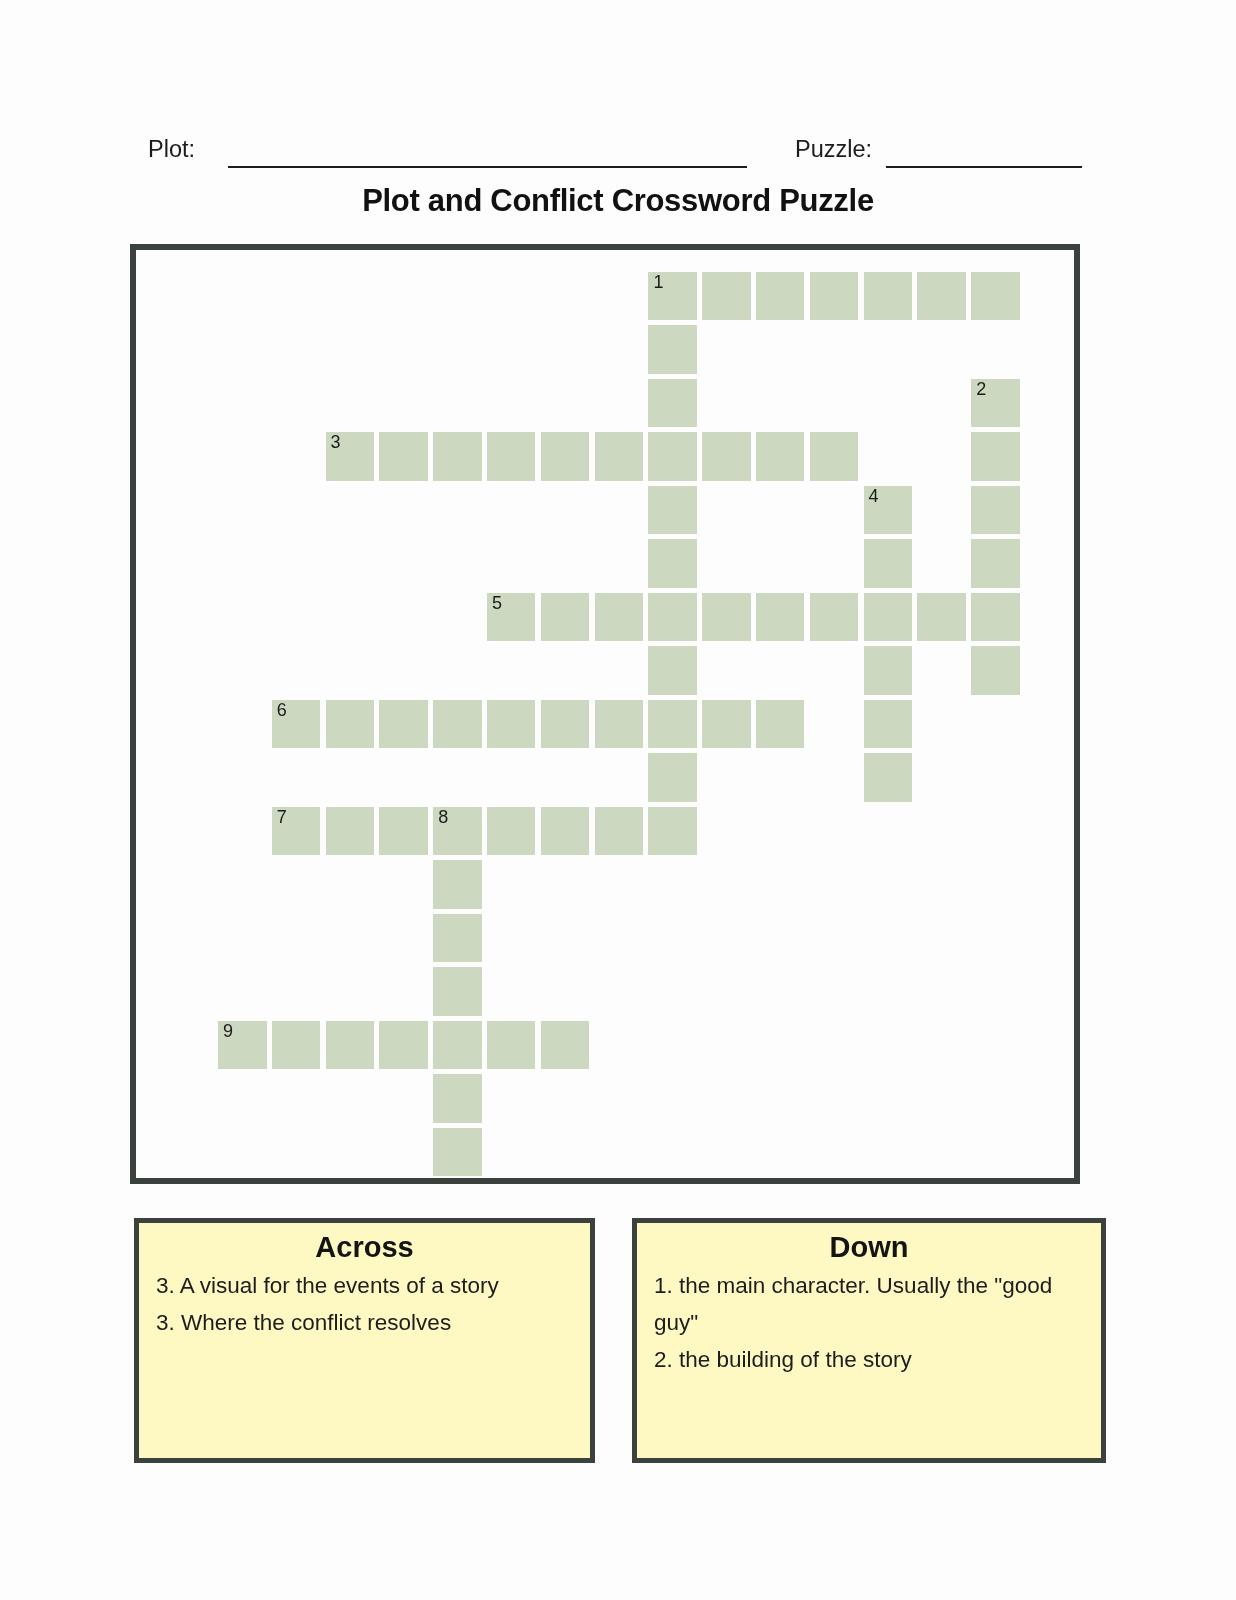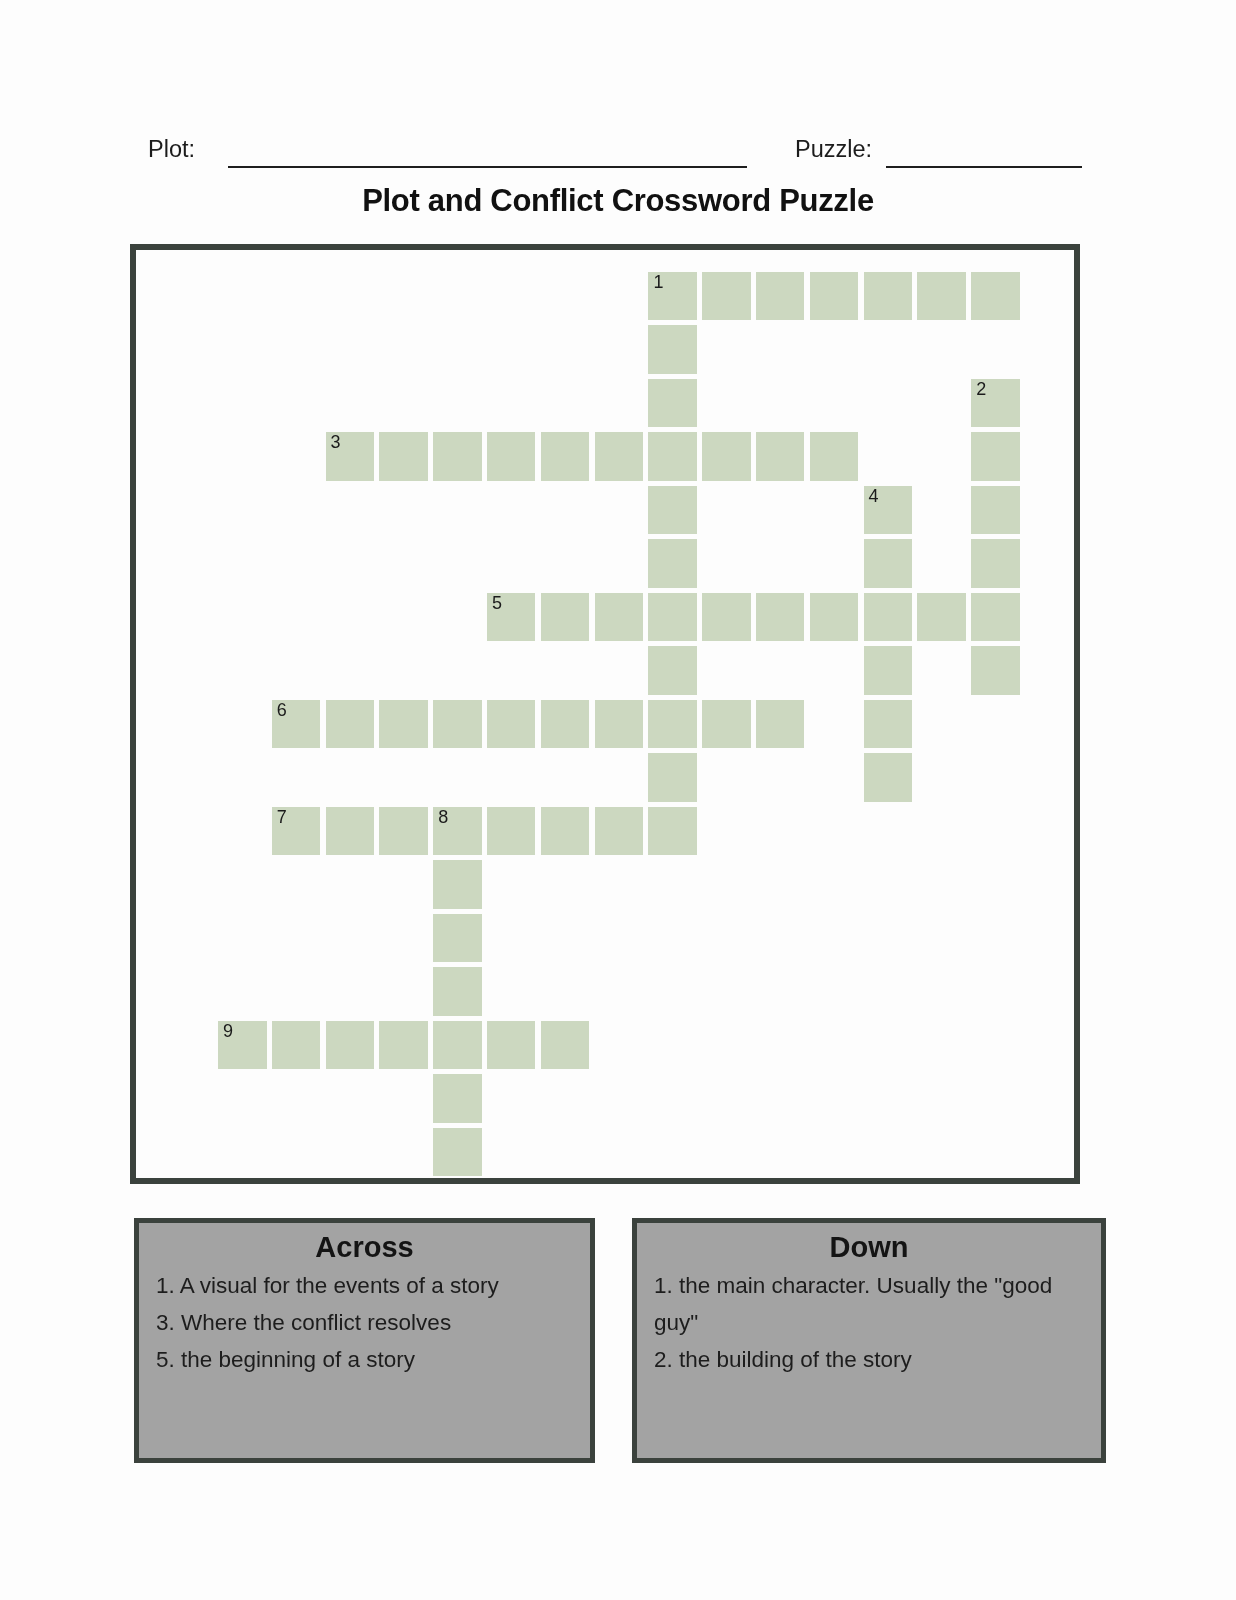--- a/index.html
+++ b/index.html
@@ -34,21 +34,21 @@
     background:#ccd8c0;
     position:relative;
   }
   .cellnum{
     position:absolute;left:5px;top:1px;
     font-size:18px;color:#1b1b1b;line-height:1.1;
   }
   
   .cluebox{
     top:1218px;height:245px;
-    border:5px solid #3b423d;background:#a3a3a3;box-sizing:border-box;
+    border:5px solid #3b423d;background:#fef9c3;box-sizing:border-box;
   }
   .cluebox .box-title{
     margin:8px 0 3px 0;text-align:center;
     font-size:29px;font-weight:bold;color:#141414;
   }
   .clues{font-size:22.5px;line-height:37px;color:#1d1d1d;}
   #acrossBox{left:134px;width:461px;}
   #downBox{left:632px;width:474px;}
   #acrossBox .clues{padding:0 16px 0 17px;}
   #downBox .clues{padding:0 30px 0 17px;}
@@ -156,23 +156,22 @@
       <div class="cell" style="grid-row-start: 15; grid-column-start: 6; background: rgb(204, 216, 192);"></div>
       <div class="cell" style="grid-row-start: 15; grid-column-start: 7; background: rgb(204, 216, 192);"></div>
       <div class="cell" style="grid-row-start: 16; grid-column-start: 5; background: rgb(204, 216, 192);"></div>
       <div class="cell" style="grid-row-start: 17; grid-column-start: 5; background: rgb(204, 216, 192);"></div>
     </div>
 </div>
 
 <div class="abs cluebox" id="acrossBox" style="border-color: rgb(59, 66, 61);">
   <div class="box-title">Across</div>
   <div class="clues">
-      <div class="clue">1. A visual for the events of a story</div>
+      <div class="clue">3. A visual for the events of a story</div>
       <div class="clue">3. Where the conflict resolves</div>
-      <div class="clue">5. the beginning of a story</div>
     </div>
 </div>
 
 <div class="abs cluebox" id="downBox" style="border-color: rgb(59, 66, 61);">
   <div class="box-title">Down</div>
   <div class="clues">
       <div class="clue">1. the main character. Usually the "good guy"</div>
       <div class="clue">2. the building of the story</div>
     </div>
 </div>

